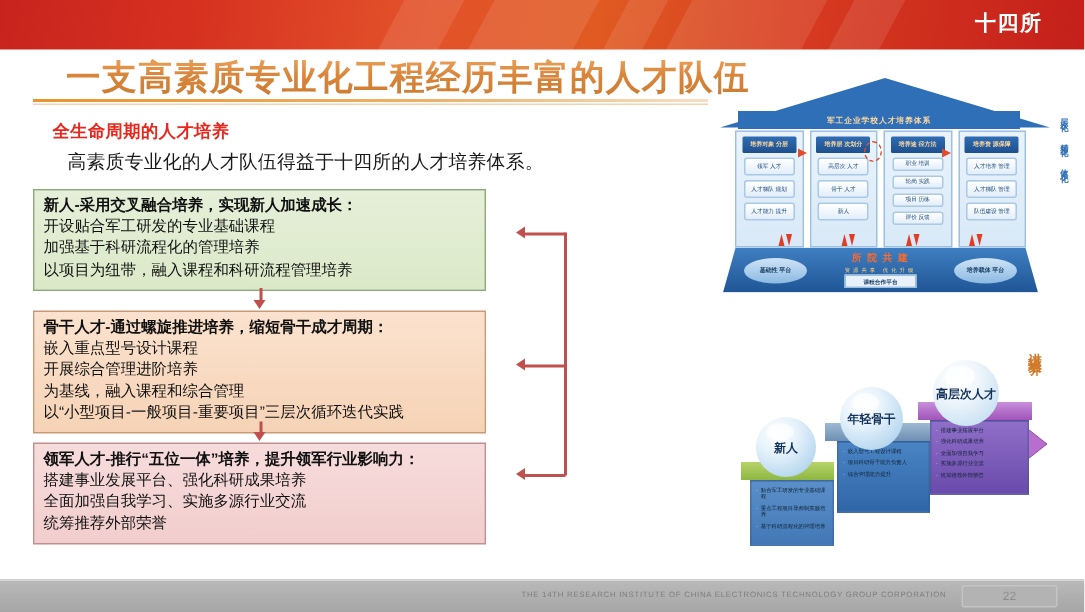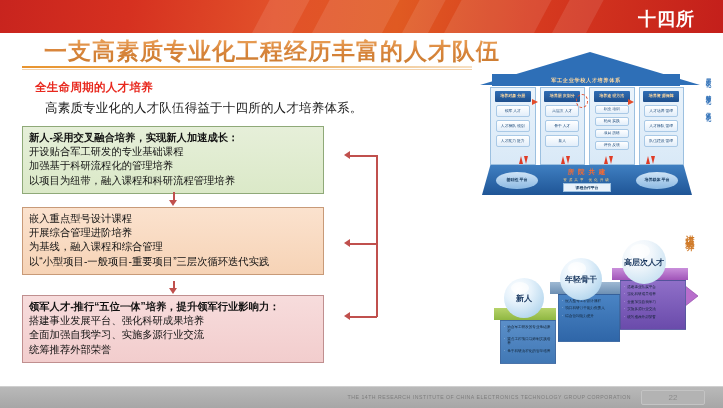--- a/index.html
+++ b/index.html
@@ -30,21 +30,21 @@
   }
   .logo-cetc {
     font-size: 15px; font-weight: bold; letter-spacing: 0.5px;
     font-family: "Liberation Sans", sans-serif;
   }
   .logo-cn {
     font-size: 14px; font-weight: bold; letter-spacing: 0px;
   }
   .header-right {
     position: absolute; right: 28px; top: 7px;
-    color: #fff; font-size: 18px; font-weight: bold; letter-spacing: 1px;
+    color: #fff; font-size: 14px; font-weight: bold; letter-spacing: 1px;
   }
 
   
   .title {
     position: absolute; left: 44px; top: 36px;
     font-size: 23px; font-weight: bold; letter-spacing: 1px;
     background: linear-gradient(180deg,#efa861 0%,#d9863c 45%,#c97a2e 100%);
     -webkit-background-clip: text; background-clip: text;
     -webkit-text-fill-color: transparent; color: #cf8338;
     white-space: nowrap;
@@ -274,20 +274,21 @@
 <div class="lead">高素质专业化的人才队伍得益于十四所的人才培养体系。</div>
 
 <div class="box box-green">
   <span class="hd">新人-采用交叉融合培养，实现新人加速成长：</span>
   <span class="ln">开设贴合军工研发的专业基础课程</span>
   <span class="ln">加强基于科研流程化的管理培养</span>
   <span class="ln">以项目为纽带，融入课程和科研流程管理培养</span>
 </div>
 
 <div class="box box-orange">
+  <span class="hd">骨干人才-通过螺旋推进培养，缩短骨干成才周期：</span>
   <span class="ln">嵌入重点型号设计课程</span>
   <span class="ln">开展综合管理进阶培养</span>
   <span class="ln">为基线，融入课程和综合管理</span>
   <span class="ln">以“小型项目-一般项目-重要项目”三层次循环迭代实践</span>
 </div>
 
 <div class="box box-pink">
   <span class="hd">领军人才-推行“五位一体”培养，提升领军行业影响力：</span>
   <span class="ln">搭建事业发展平台、强化科研成果培养</span>
   <span class="ln">全面加强自我学习、实施多源行业交流</span>

